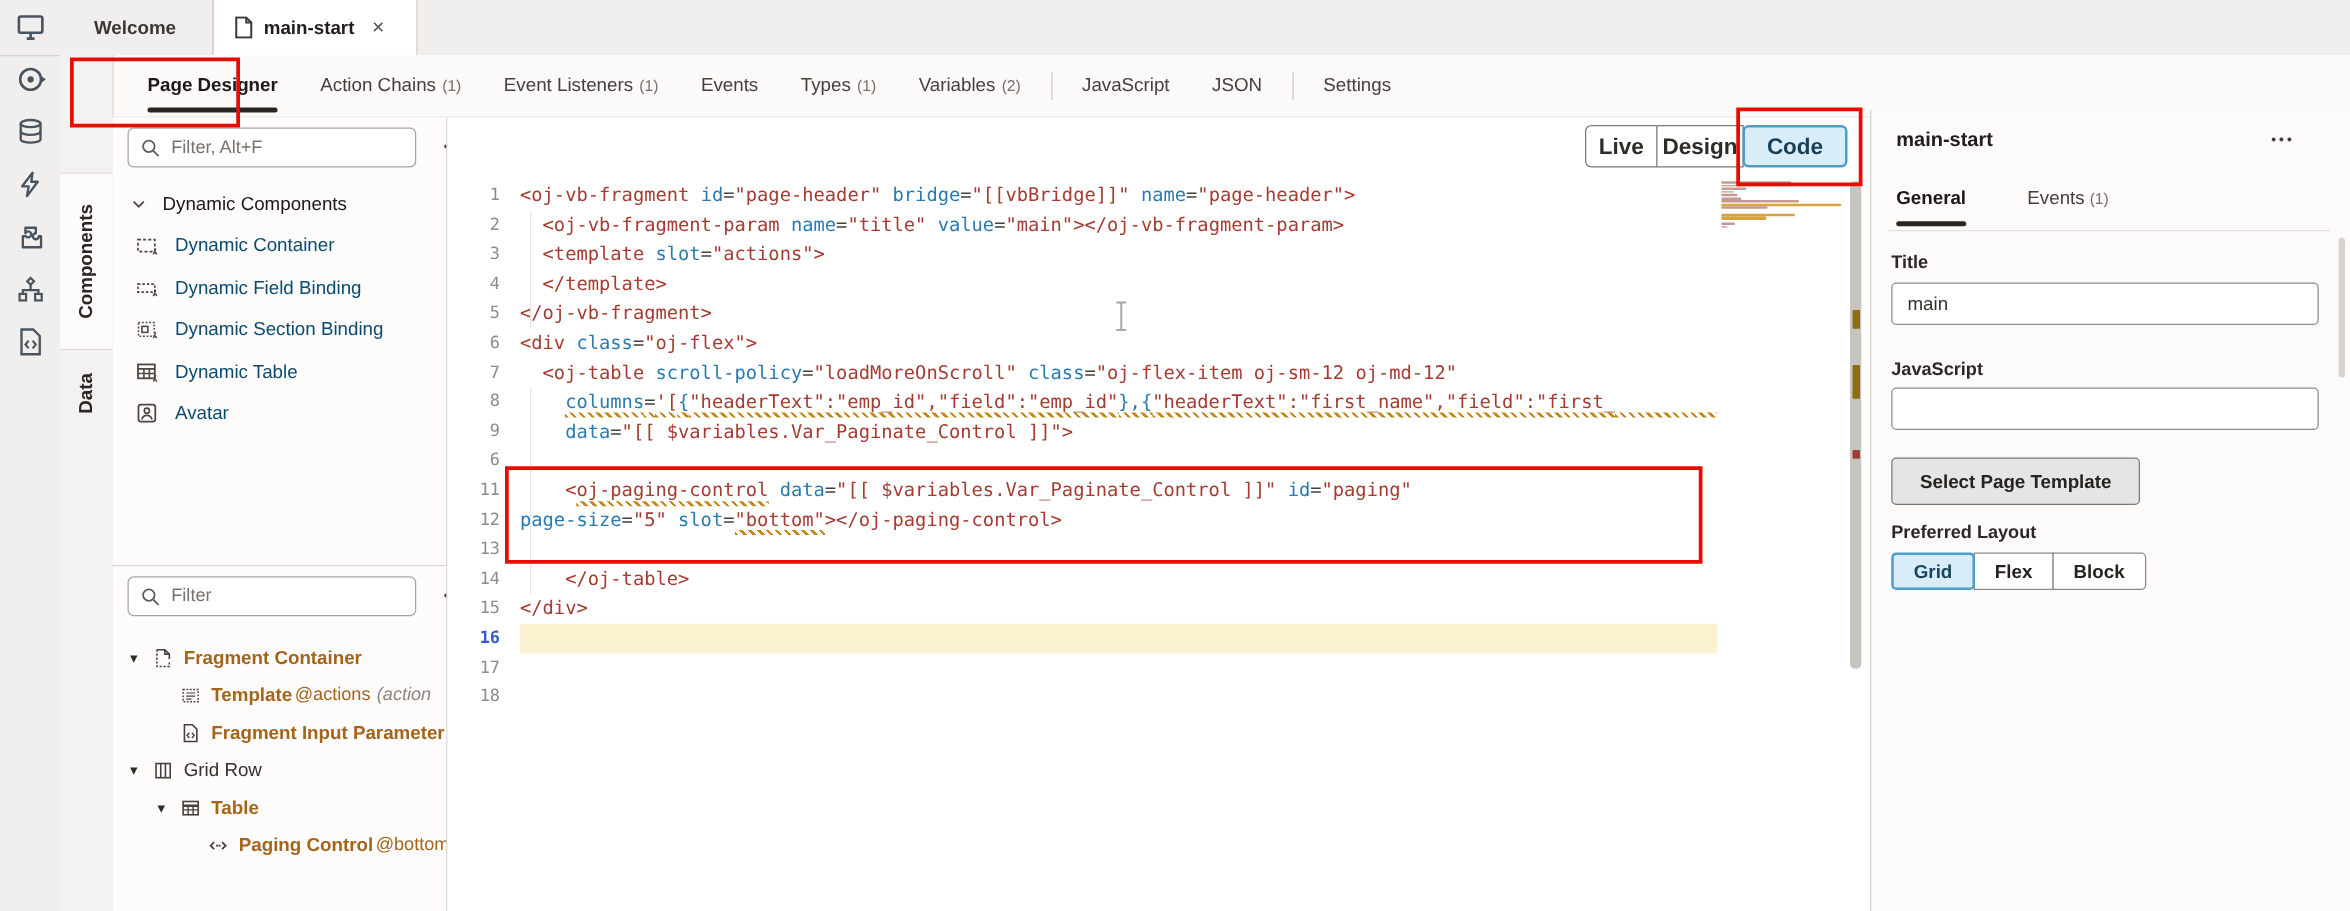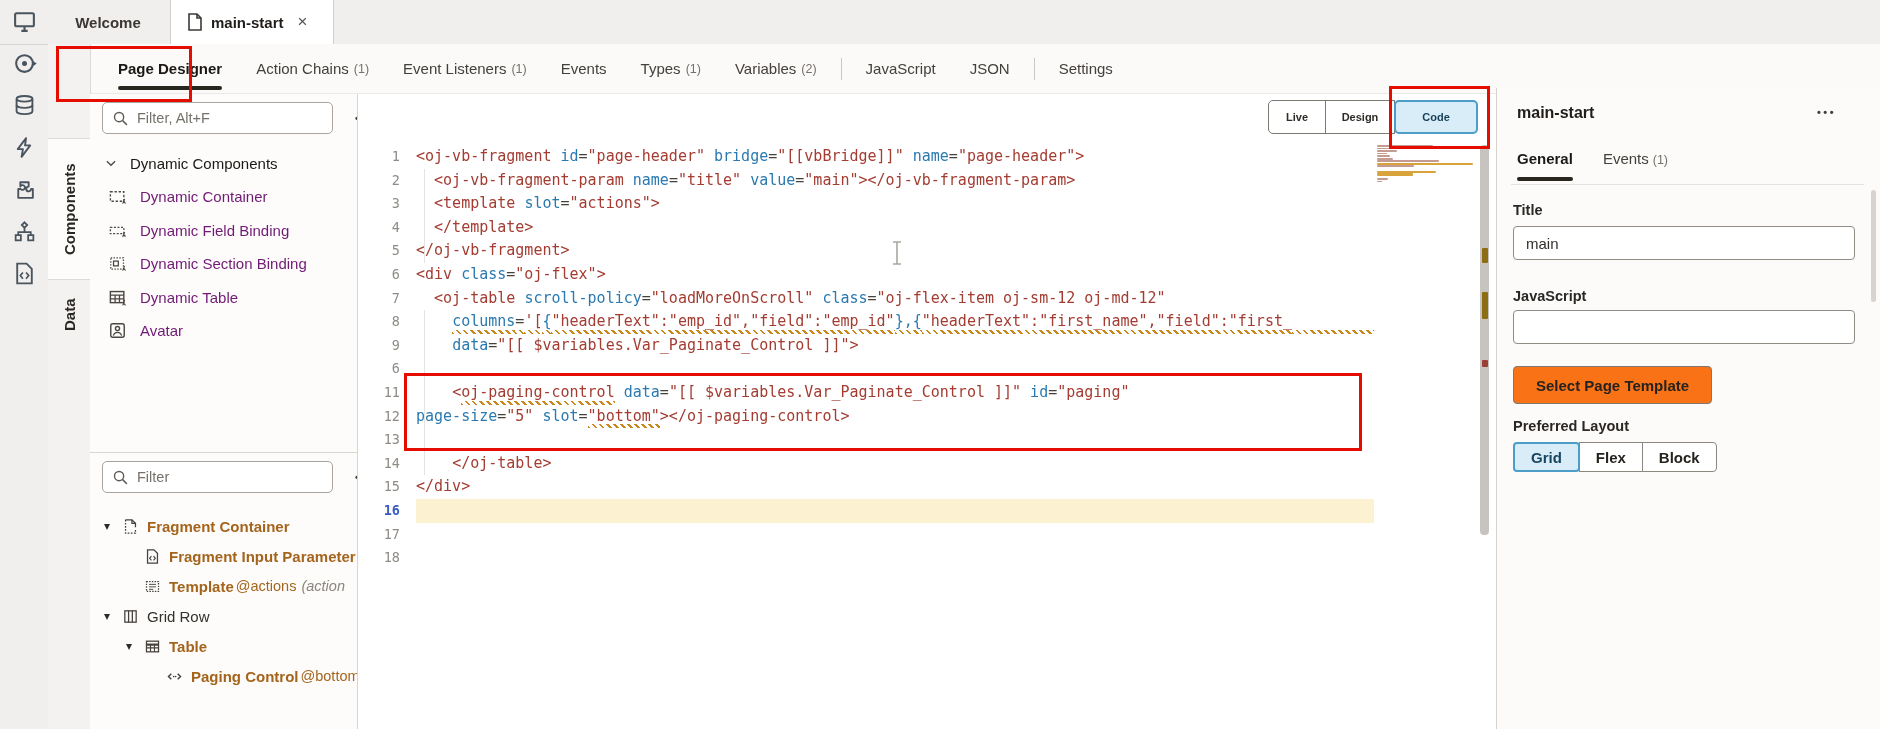--- a/index.html
+++ b/index.html
@@ -46,37 +46,37 @@
   .fsearch{position:absolute;margin-left:10px;color:#5f5b56;display:flex;pointer-events:none;}
   .fsearch svg{width:17px;height:17px;}
   .dots{margin-left:22px;font-size:11px;letter-spacing:2.5px;color:#3f3b37;font-weight:700;cursor:default;}
   .sec-h{height:34px;display:flex;align-items:center;padding-left:14px;margin-top:12px;cursor:default;}
   .sec-h .chev{display:flex;color:#4f4b46;margin-right:12px;}
   .sec-h .chev svg{width:14px;height:14px;}
   .sec-t{font-size:15px;font-weight:400;color:#1b1815;}
   .citem{height:33.5px;display:flex;align-items:center;padding-left:18px;cursor:default;}
   .ci{display:flex;color:#4b4743;margin-right:13px;}
   .ci svg{width:19px;height:19px;}
-  .cl{font-size:15px;color:#701a75;white-space:nowrap;}
+  .cl{font-size:15px;color:#0c4a6e;white-space:nowrap;}
   
   #structureTree{margin-top:18px;}
   .titem{height:30px;display:flex;align-items:center;white-space:nowrap;cursor:default;}
   .tcaret{width:18px;font-size:12px;color:#2e2b27;flex:0 0 18px;}
   .ticon{display:flex;color:#45413c;margin-right:8px;}
   .ticon svg{width:17px;height:17px;}
   .tl{font-size:15px;font-weight:700;}
   .tl.accent,.ts.accent{color:#a4641c;}
   .tl.plain{color:#33302c;font-weight:400;}
   .ts{font-size:14.5px;font-weight:400;margin-left:2px;}
   .tn{font-size:14.5px;font-style:italic;color:#8b867f;margin-left:5px;}
   
   .editorzone{position:absolute;left:358px;top:94px;right:384px;bottom:0;background:#fff;}
   .modes{position:absolute;left:1268px;top:100px;height:34px;display:flex;z-index:5;}
   .mode{height:34px;display:flex;align-items:center;justify-content:center;border:1px solid #7d7872;
-        background:#fff;font-size:11px;font-weight:600;color:#2f2c28;box-sizing:border-box;margin-left:-1px;cursor:default;}
+        background:#fff;font-size:18px;font-weight:600;color:#2f2c28;box-sizing:border-box;margin-left:-1px;cursor:default;}
   .mode:first-child{border-radius:5px 0 0 5px;margin-left:0;}
   .mode:nth-child(2){border-radius:0;}
   .mode.active{border:2px solid #4c9dc8;background:#d8edf8;color:#173f58;border-radius:5px;z-index:2;}
   #codeLines{position:absolute;left:358px;top:145px;width:1016px;overflow:hidden;
         font-family:"DejaVu Sans Mono",monospace;font-size:15px;}
   .cline{display:flex;height:23.6px;line-height:23.6px;white-space:pre;}
   .ln{flex:0 0 42px;text-align:right;padding-right:16px;color:#8f8b86;font-size:13.5px;}
   .lc{flex:1;display:flex;white-space:pre;}
   .cline.hl .lc{background:#fcf2d2;}
   .cline.hl .ln{color:#3b5bc4;font-weight:700;}
@@ -93,32 +93,32 @@
   .mmbar{position:absolute;left:0;height:1.8px;border-radius:1px;}
   .vscroll{position:absolute;left:1480px;top:145px;width:9px;height:390px;background:#c7c3bf;border-radius:4px;}
   .ovmark{position:absolute;left:1482px;width:6px;border-radius:1px;z-index:3;}
   
   .redbox{position:absolute;border:3px solid #e50d00;z-index:50;pointer-events:none;}
   .ibeam{position:absolute;left:890px;top:240px;z-index:6;color:#aaa6a1;}
   
   .rpanel{position:absolute;left:1496px;top:88px;right:0;bottom:0;background:#fcfbfa;border-left:1px solid #d6d2ce;}
   .rp-head{position:absolute;left:20px;top:16px;font-size:16px;font-weight:700;color:#201d1a;}
   .rp-dots{position:absolute;right:44px;top:18px;}
-  .rp-tabs{position:absolute;left:20px;top:62px;display:flex;}
+  .rp-tabs{position:absolute;left:20px;top:62px;display:flex;gap:19px;}
   .ptab{position:relative;margin-right:30px;font-size:15px;color:#44403c;padding-bottom:14px;cursor:default;}
   .ptab .cnt{font-size:12.5px;color:#75706a;margin-left:4px;}
   .ptab.active{font-weight:700;color:#1b1815;}
   .ptab.active::after{content:"";position:absolute;left:0;right:0;bottom:0;height:4px;background:#29261f;border-radius:2px;}
   .rp-hair{position:absolute;left:14px;right:16px;top:96px;height:1px;background:#e5e2de;}
   .rp-label{position:absolute;left:16px;font-size:14.5px;font-weight:700;color:#2a2724;}
   .rp-input{position:absolute;left:16px;width:342px;height:34px;border:1px solid #908b85;border-radius:4px;
         background:#fff;font-size:15px;color:#33302c;padding:0 12px;box-sizing:border-box;outline:none;
         font-family:"Liberation Sans",sans-serif;}
   .rp-btn{position:absolute;left:16px;top:278px;height:36px;padding:0 22px;border:1px solid #7d7872;border-radius:4px;
-        background:#f97316;font-size:15px;font-weight:700;color:#26231f;display:flex;align-items:center;cursor:default;}
+        background:#e5e5e5;font-size:15px;font-weight:700;color:#26231f;display:flex;align-items:center;cursor:default;}
   .segwrap{position:absolute;left:16px;top:354px;display:flex;}
   .seg{height:30px;padding:0 16px;display:flex;align-items:center;border:1px solid #8c8781;margin-left:-1px;
         background:#fff;font-size:15px;font-weight:700;color:#26231f;box-sizing:border-box;cursor:default;}
   .seg:first-child{border-radius:4px 0 0 4px;margin-left:0;}
   .seg:last-child{border-radius:0 4px 4px 0;}
   .seg.selected{border:2px solid #4c9dc8;background:#d8edf8;color:#17445f;border-radius:4px;z-index:2;}
   .rp-scroll{position:absolute;right:4px;top:102px;width:5px;height:112px;background:#d7d3cf;border-radius:3px;}
 </style>
 </head>
 <body>
@@ -321,37 +321,37 @@
               <path d="M14 2.5v5h5" fill="none" stroke="currentColor" stroke-width="1.8"></path>
               <path d="M5 2.5V21.5h14v-6" fill="none" stroke="currentColor" stroke-width="1.8" stroke-dasharray="2.4 2"></path>
             </svg>
           </span>
           <span class="tl accent">Fragment Container</span>
         </div>
         <div class="titem" style="padding-left: 36px;">
           <span class="tcaret"></span>
           <span class="ticon">
             <svg viewBox="0 0 24 24">
-              <path d="M5 2.5h9l5 5v14H5z" fill="none" stroke="currentColor" stroke-width="1.8"></path>
-              <path d="M10.5 11.5l-2.5 3 2.5 3M13.5 11.5l2.5 3-2.5 3" fill="none" stroke="currentColor" stroke-width="1.6"></path>
-            </svg>
-          </span>
-          <span class="tl accent">Fragment Input Parameter</span>
-        </div>
-        <div class="titem" style="padding-left: 36px;">
-          <span class="tcaret"></span>
-          <span class="ticon">
-            <svg viewBox="0 0 24 24">
               <rect x="3.5" y="5" width="17" height="14" fill="none" stroke="currentColor" stroke-width="1.7" stroke-dasharray="2 1.8"></rect>
               <path d="M7 9h10M7 12.5h10M7 16h6" stroke="currentColor" stroke-width="1.3"></path>
             </svg>
           </span>
           <span class="tl accent">Template</span>
           <span class="ts accent">@actions</span>
           <span class="tn">(action</span>
+        </div>
+        <div class="titem" style="padding-left: 36px;">
+          <span class="tcaret"></span>
+          <span class="ticon">
+            <svg viewBox="0 0 24 24">
+              <path d="M5 2.5h9l5 5v14H5z" fill="none" stroke="currentColor" stroke-width="1.8"></path>
+              <path d="M10.5 11.5l-2.5 3 2.5 3M13.5 11.5l2.5 3-2.5 3" fill="none" stroke="currentColor" stroke-width="1.6"></path>
+            </svg>
+          </span>
+          <span class="tl accent">Fragment Input Parameter</span>
         </div>
         <div class="titem" style="padding-left: 14px;">
           <span class="tcaret">▾</span>
           <span class="ticon">
             <svg viewBox="0 0 24 24">
               <rect x="4" y="4" width="16" height="16" fill="none" stroke="currentColor" stroke-width="1.8"></rect>
               <path d="M9.3 4v16M14.6 4v16" stroke="currentColor" stroke-width="1.8"></path>
             </svg>
           </span>
           <span class="tl plain">Grid Row</span>

